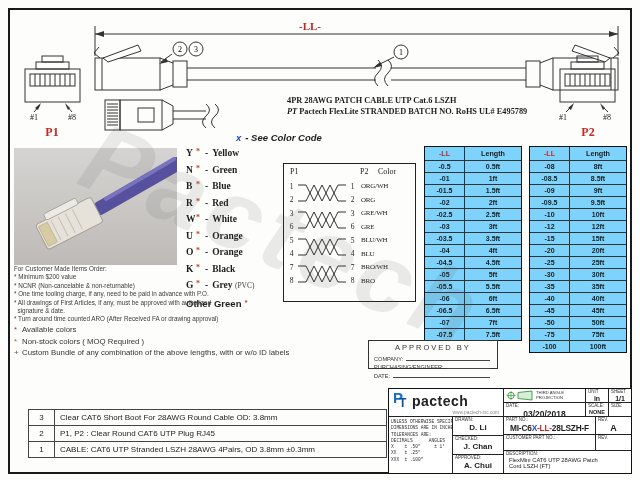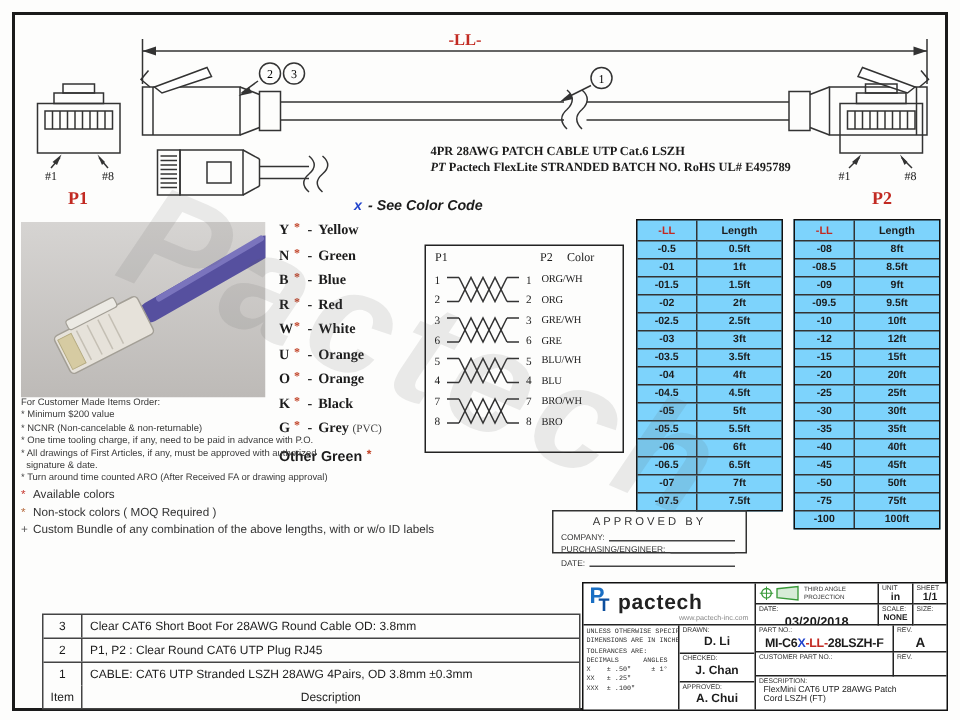--- a/index.html
+++ b/index.html
@@ -642,24 +642,20 @@
         <div class="itr">
           <div class="itc">2</div>
           <div class="itc itd">P1, P2 : Clear Round CAT6 UTP Plug RJ45</div>
         </div>
 
         <div class="itr">
           <div class="itc">1</div>
           <div class="itc itd">CABLE: CAT6 UTP Stranded LSZH 28AWG 4Pairs, OD 3.8mm ±0.3mm</div>
         </div>
       </div>
-    <div class="itr itfoot">
-      <div class="itc">Item</div>
-      <div class="itc itd">Description</div>
-    </div>
   </div>
 
   <div class="abs tblock">
     <div class="cell logo-cell">
       <div class="logo-wrap">
         <div class="logo-mark">
           <span class="logo-p">P</span>
           <span class="logo-t">T</span>
         </div>
         <span class="logo-text">pactech</span>

